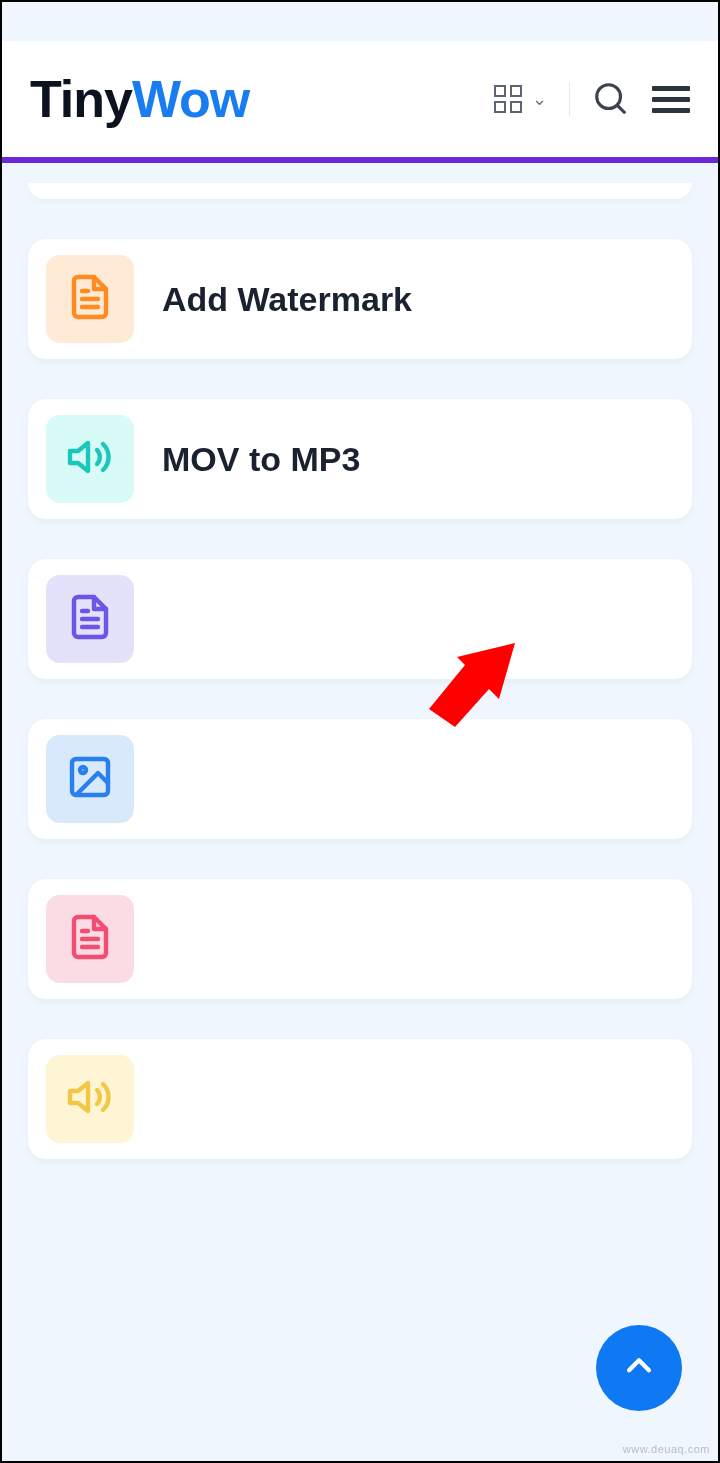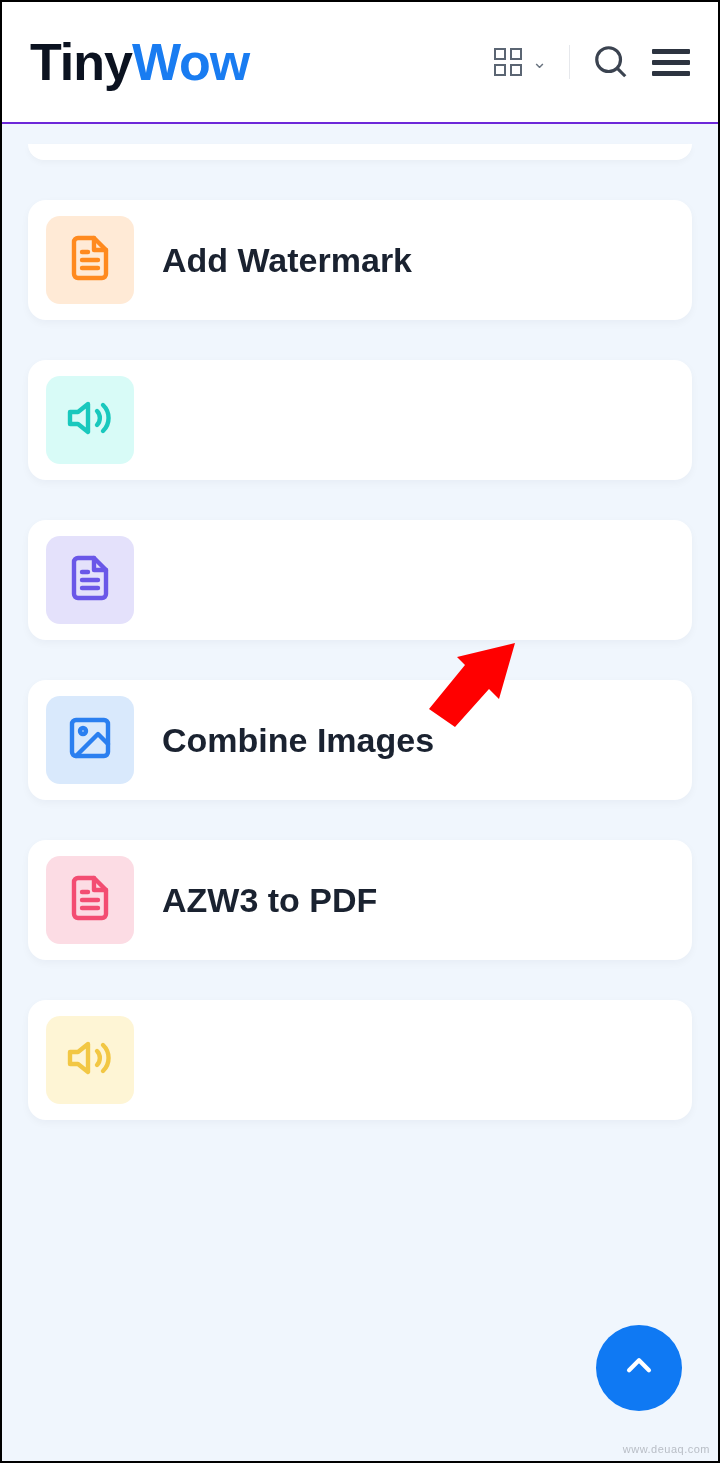--- a/index.html
+++ b/index.html
@@ -11,21 +11,22 @@
     position: relative;
     overflow: hidden;
   }
   .header {
     display: flex;
     align-items: center;
     justify-content: space-between;
     background: #fff;
     height: 122px;
     padding: 0 28px;
-    border-bottom: 2px solid #6d28d9;
+    border-bottom: 6px solid #6d28d9;
+    margin-top: 39px;
   }
   .logo { font-size: 52px; font-weight: 800; letter-spacing: -1px; }
   .logo .tiny { color: #0b1220; }
   .logo .wow  { color: #197cf1; }
   .header-right { display: flex; align-items: center; gap: 22px; }
   .grid-icon { display: grid; grid-template-columns: 12px 12px; grid-template-rows: 12px 12px; gap: 4px; }
   .grid-icon span { border: 2.5px solid #5b6573; }
   .chev { color: #6a7480; font-size: 18px; }
   .divider { width: 1px; height: 34px; background: #e6e8ec; }
   .search-icon svg, .ham svg { display: block; }
@@ -136,53 +137,52 @@
     <div class="title">Add Watermark</div>
     </div>
     <div class="card">
     <div class="tile" style="background:#d8fbf7">
       <span><svg width="48" height="48" viewBox="0 0 24 24" fill="none" stroke="#19c8bd" stroke-width="2.2" stroke-linecap="round" stroke-linejoin="round">
             <polygon points="11 5 6 9 2 9 2 15 6 15 11 19 11 5"></polygon>
             <path d="M15.5 8.5a5 5 0 0 1 0 7"></path>
             <path d="M18.5 5.5a9 9 0 0 1 0 13"></path>
           </svg></span>
     </div>
+    <div class="title">MOV to MP3</div>
     </div>
     <div class="card">
     <div class="tile" style="background:#e4e1fb">
       <span><svg width="48" height="48" viewBox="0 0 24 24" fill="none" stroke="#6a57e8" stroke-width="2.2" stroke-linecap="round" stroke-linejoin="round">
             <path d="M14 2H6a2 2 0 0 0-2 2v16a2 2 0 0 0 2 2h12a2 2 0 0 0 2-2V8z"></path>
             <polyline points="14 2 14 8 20 8"></polyline>
             <line x1="8" y1="13" x2="16" y2="13"></line>
             <line x1="8" y1="17" x2="16" y2="17"></line>
             <line x1="8" y1="9" x2="11" y2="9"></line>
           </svg></span>
     </div>
     </div>
     <div class="card">
     <div class="tile" style="background:#d9e9fc">
       <span><svg width="48" height="48" viewBox="0 0 24 24" fill="none" stroke="#2a7ff0" stroke-width="2.2" stroke-linecap="round" stroke-linejoin="round">
             <rect x="3" y="3" width="18" height="18" rx="2"></rect>
             <circle cx="8.5" cy="8.5" r="1.5"></circle>
             <polyline points="21 15 16 10 5 21"></polyline>
           </svg></span>
     </div>
-    <div class="title">Combine Images</div>
     </div>
     <div class="card">
     <div class="tile" style="background:#fcdce4">
       <span><svg width="48" height="48" viewBox="0 0 24 24" fill="none" stroke="#f34d72" stroke-width="2.2" stroke-linecap="round" stroke-linejoin="round">
             <path d="M14 2H6a2 2 0 0 0-2 2v16a2 2 0 0 0 2 2h12a2 2 0 0 0 2-2V8z"></path>
             <polyline points="14 2 14 8 20 8"></polyline>
             <line x1="8" y1="13" x2="16" y2="13"></line>
             <line x1="8" y1="17" x2="16" y2="17"></line>
             <line x1="8" y1="9" x2="11" y2="9"></line>
           </svg></span>
     </div>
-    <div class="title">AZW3 to PDF</div>
     </div>
     <div class="card">
     <div class="tile" style="background:#fef5d5">
       <span><svg width="48" height="48" viewBox="0 0 24 24" fill="none" stroke="#f2c744" stroke-width="2.2" stroke-linecap="round" stroke-linejoin="round">
             <polygon points="11 5 6 9 2 9 2 15 6 15 11 19 11 5"></polygon>
             <path d="M15.5 8.5a5 5 0 0 1 0 7"></path>
             <path d="M18.5 5.5a9 9 0 0 1 0 13"></path>
           </svg></span>
     </div>
     </div>

